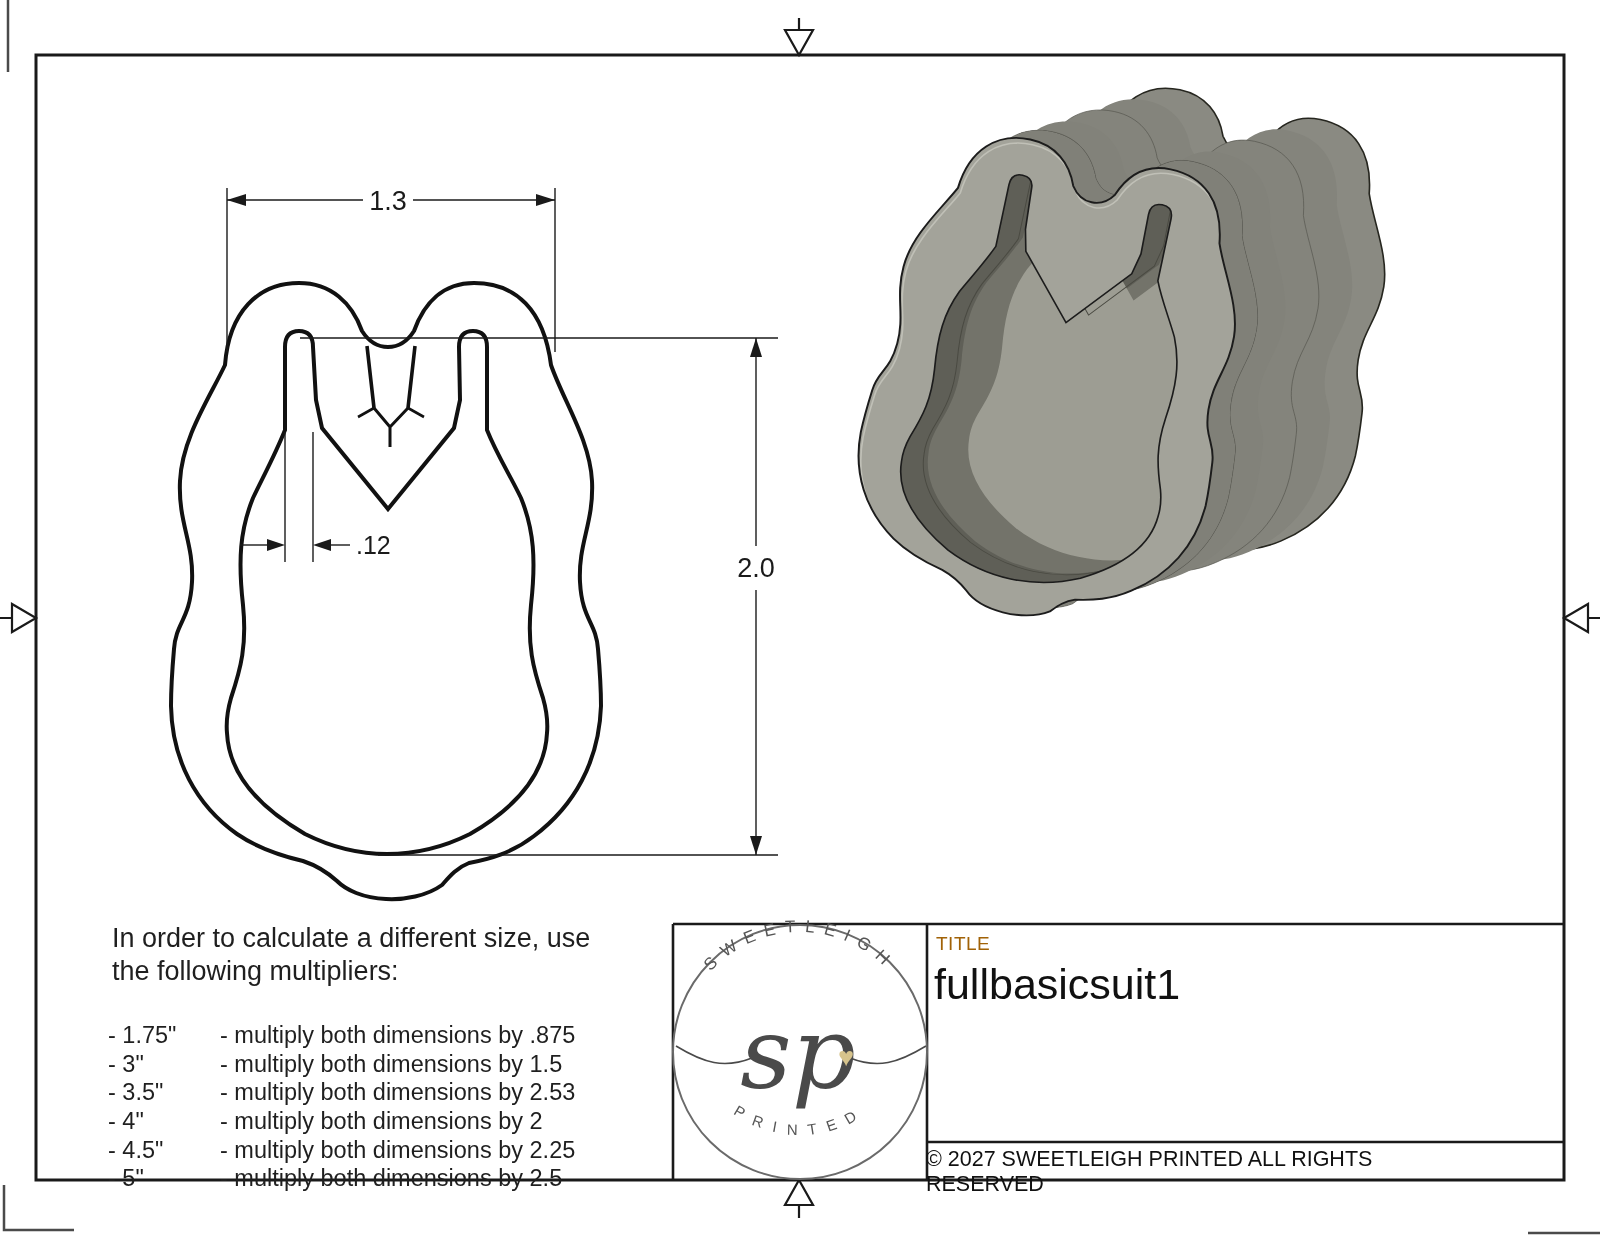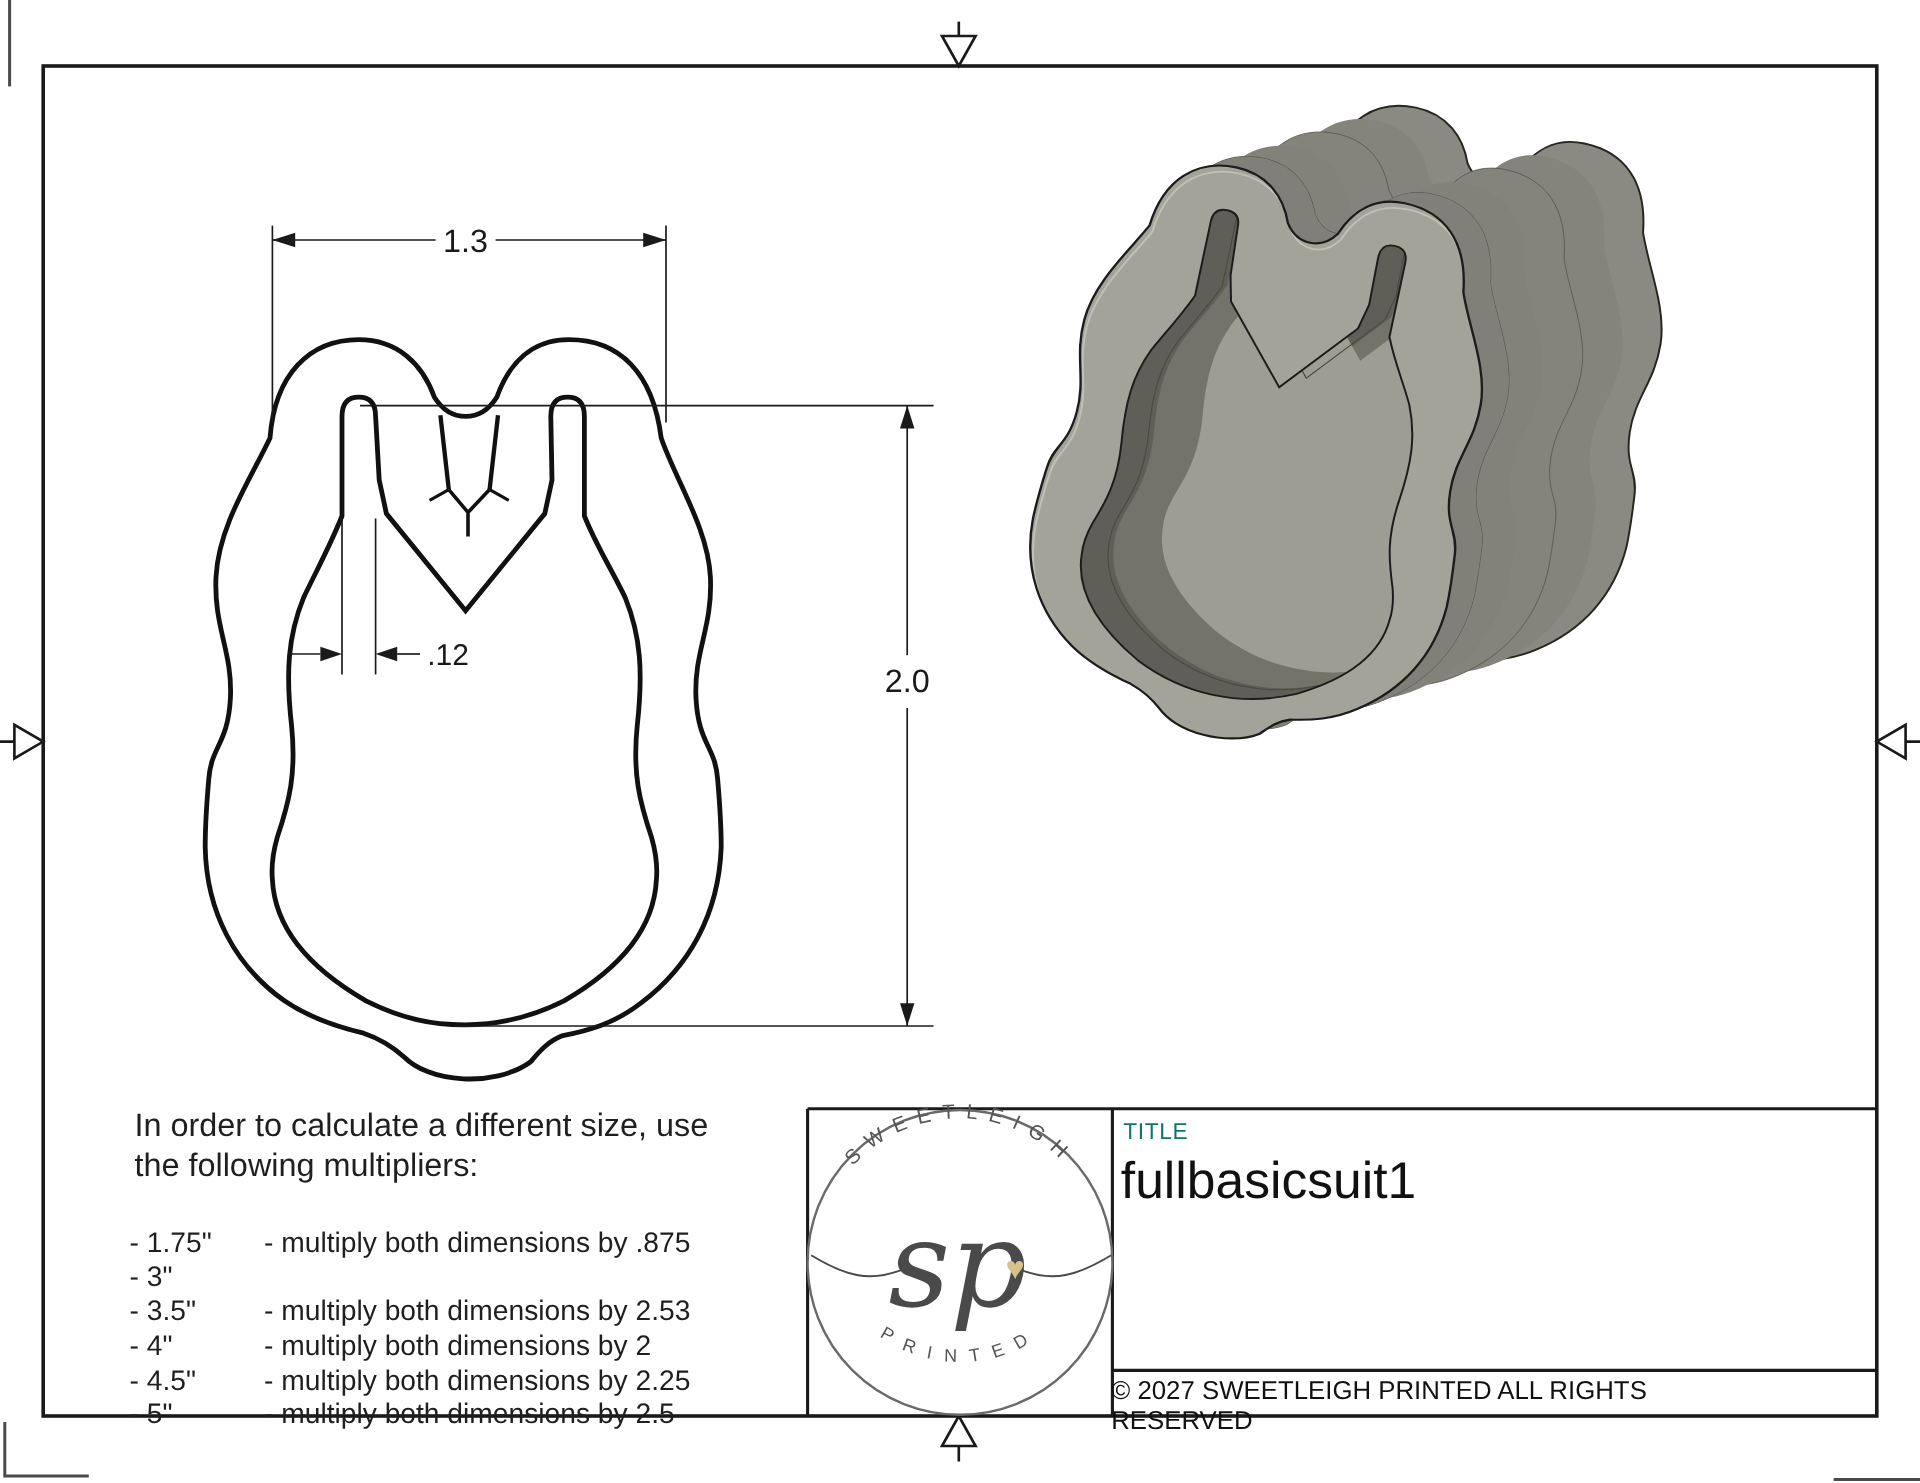--- a/index.html
+++ b/index.html
@@ -6,21 +6,21 @@
             font-family:"Liberation Sans", sans-serif;}
   #sheet{position:relative;width:1424px;height:1236px;background:#fff;}
   svg{position:absolute;left:0;top:0;}
   .abs{position:absolute;color:#1a1a1a;}
   #notes{left:108px;top:920px;width:580px;}
   #notes .intro{margin:4px;font-size:27px;line-height:29px;color:#1f1f1f;}
   #notes .gap{height:31px;}
   .mrow{display:flex;height:28.7px;align-items:center;font-size:23.5px;color:#1f1f1f;}
   .msize{width:88px;flex:0 0 88px;}
   .mrule{flex:1;margin-left:24px;}
-  #title-label{left:936px;top:933px;font-size:19px;letter-spacing:0.5px;color:#0f766e;}
+  #title-label{left:936px;top:933px;font-size:19px;letter-spacing:0.5px;color:#a16207;}
   #big-title{left:934px;top:960px;font-size:43px;color:#111;}
   #copyright{left:926px;top:1147px;font-size:21.5px;color:#111;}
 </style>
 </head>
 <body>
 
 <div id="sheet">
 
 <svg width="1600" height="1236" viewBox="0 0 1600 1236">
   <defs>
@@ -200,20 +200,21 @@
 <div id="notes" class="abs">
   <p class="intro">In order to calculate a different size, use</p>
   <p class="intro">the following multipliers:</p>
   <div class="gap"></div>
   <div class="mrow">
     <span class="msize">- 1.75"</span>
     <span class="mrule">- multiply both dimensions by .875</span>
   </div>
   <div class="mrow">
     <span class="msize">- 3"</span>
+    <span class="mrule">- multiply both dimensions by 1.5</span>
   </div>
   <div class="mrow">
     <span class="msize">- 3.5"</span>
     <span class="mrule">- multiply both dimensions by 2.53</span>
   </div>
   <div class="mrow">
     <span class="msize">- 4"</span>
     <span class="mrule">- multiply both dimensions by 2</span>
   </div>
   <div class="mrow">

